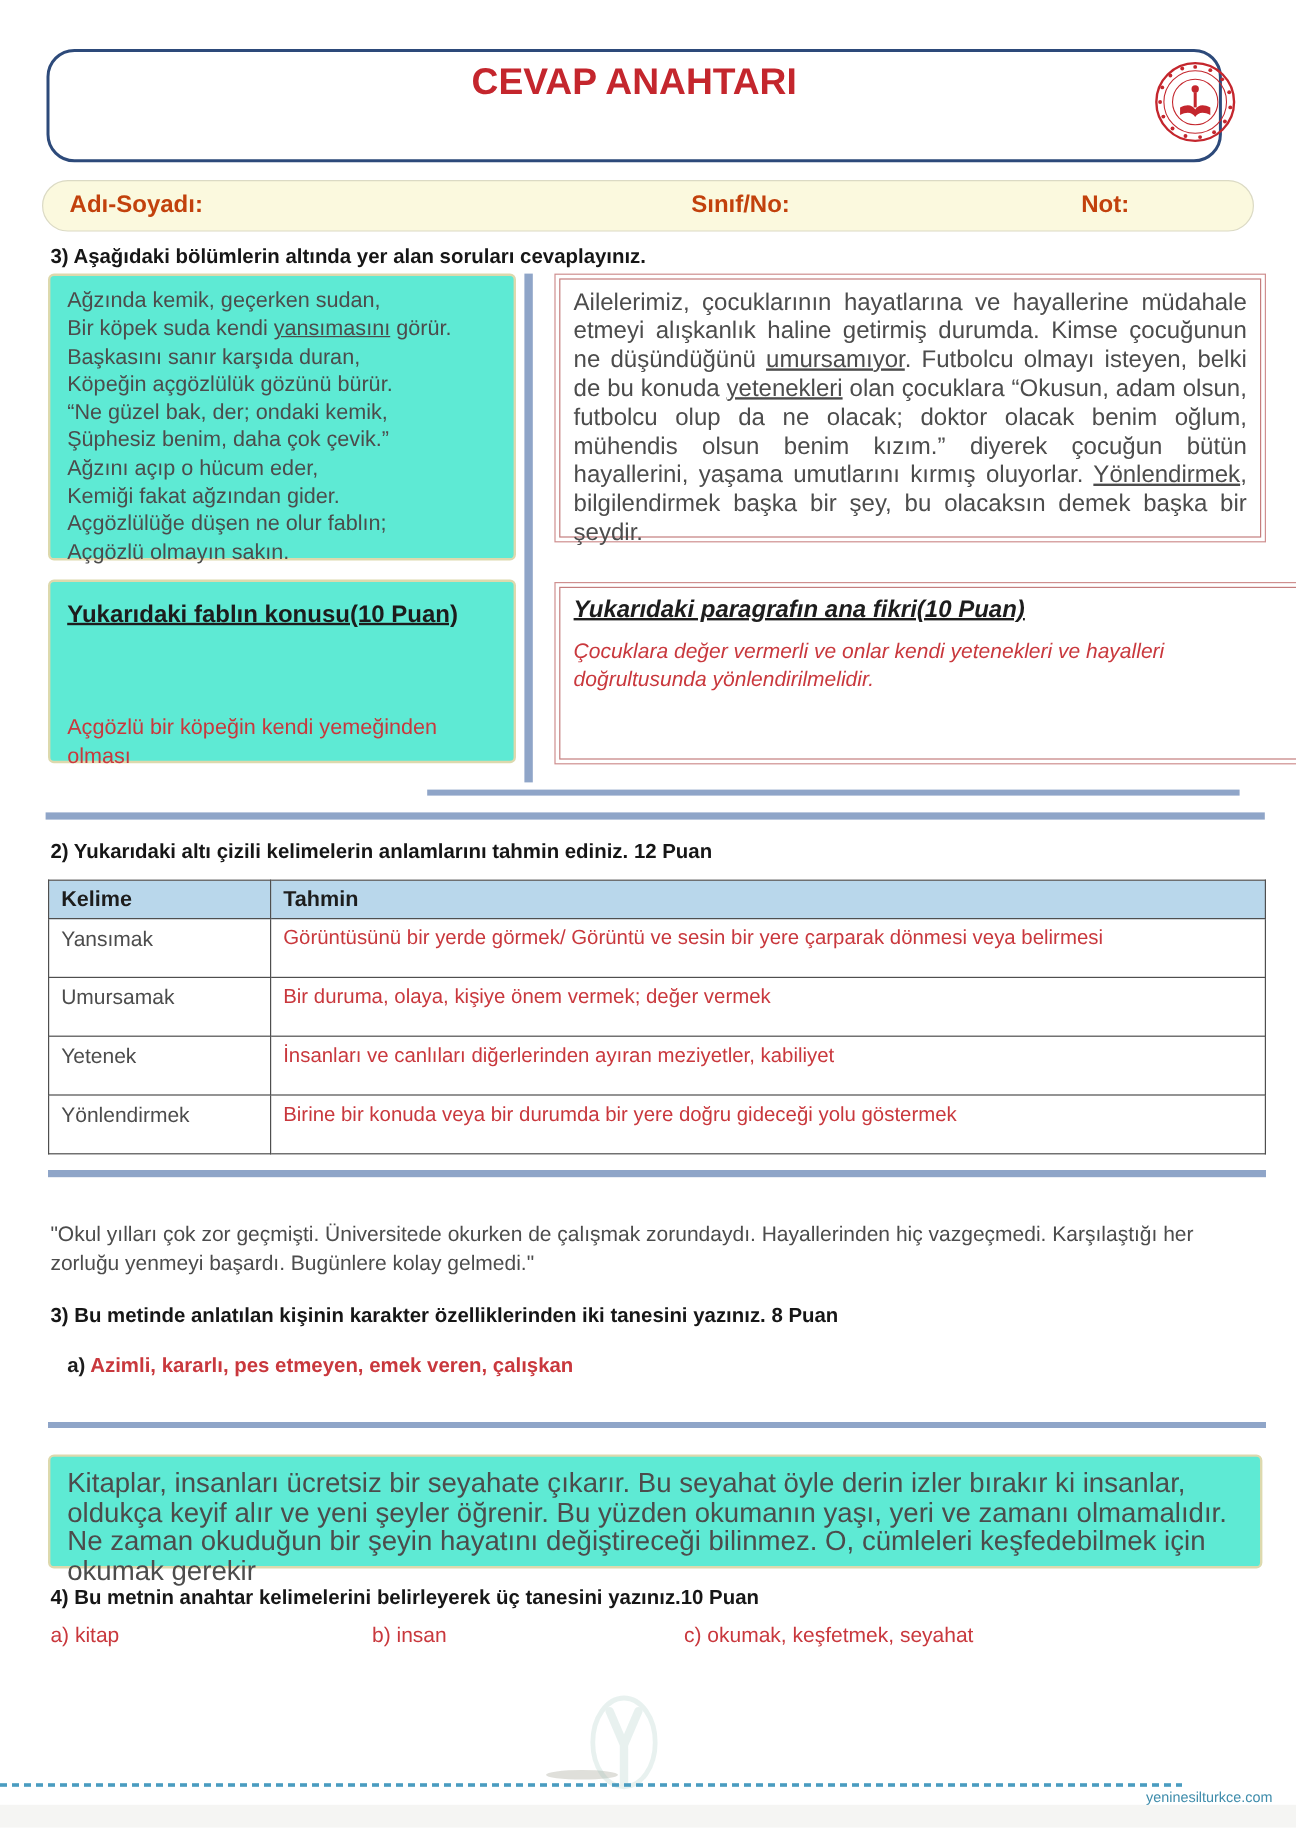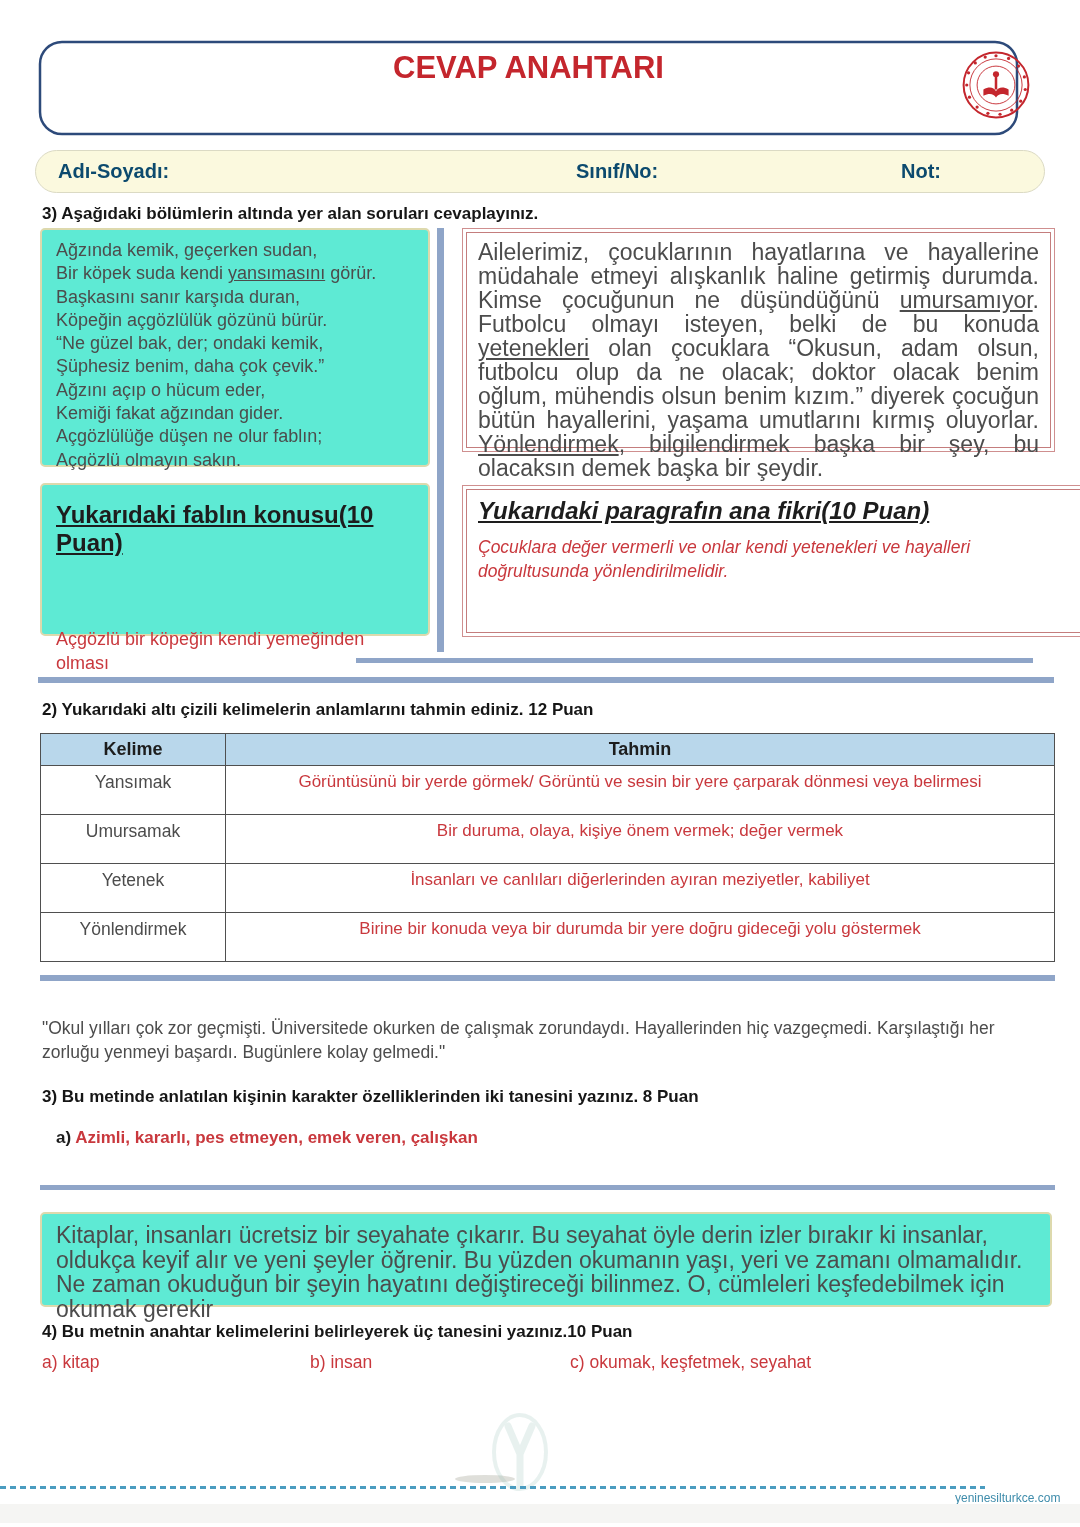--- a/index.html
+++ b/index.html
@@ -23,57 +23,57 @@
 
   
   .hdr-svg{position:absolute;left:0;top:0;}
   .page-title{position:absolute;left:62px;top:50px;width:933px;text-align:center;
     font-size:31px;font-weight:bold;color:var(--title-red);letter-spacing:0px;}
   .seal{position:absolute;left:960px;top:48px;}
 
   
   .namebar{position:absolute;left:35px;top:150px;width:1010px;height:43px;
     background:var(--namebar-bg);border:1px solid #dbdac4;border-radius:22px;}
-  .namebar span{position:absolute;top:9px;font-weight:bold;font-size:20px;color:#0c4a6e;}
+  .namebar span{position:absolute;top:9px;font-weight:bold;font-size:20px;color:#c2410c;}
   .nb-name{left:22px;} .nb-class{left:540px;} .nb-grade{left:865px;}
 
   .qheading{position:absolute;font-weight:bold;font-size:17px;color:#161616;}
 
   
   .wavybox{position:absolute;border:2px solid var(--wavy-border);border-radius:5px;background:#5eead4;}
   .poem-box{left:40px;top:228px;width:390px;height:239px;padding:9px 14px;}
   .pline{font-size:18px;color:#4c4c4c;line-height:23.3px;}
   .fable-box{left:40px;top:483px;width:390px;height:153px;padding:16px 14px;}
-  .box-title{font-size:24px;font-weight:bold;color:#1d1d1d;text-decoration:underline;}
+  .box-title{font-size:20px;font-weight:bold;color:#1d1d1d;text-decoration:underline;}
   .box-answer{font-size:18px;color:var(--answer-red);line-height:24px;}
   .fable-box .box-answer{margin-top:70px;}
 
   
   .vbar{position:absolute;left:437px;top:228px;width:7px;height:424px;background:var(--bar-blue);}
 
   
   .redbox{position:absolute;border:1.5px solid var(--redbox-border);padding:3px;background:#fff;}
   .redbox-inner{border:1px solid #c47d7d;width:100%;height:100%;padding:7px 11px;}
   .para-box{left:462px;top:228px;width:593px;height:224px;}
-  .para-text{font-size:23px;color:#4c4c4c;line-height:24px;text-align:justify;}
+  .para-text{font-size:20px;color:#4c4c4c;line-height:24px;text-align:justify;}
   .idea-box{left:462px;top:485px;width:632px;height:152px;font-style:italic;}
   .idea-box .box-answer{margin-top:10px;font-size:17.5px;}
 
   
   .bluebar{position:absolute;background:var(--bar-blue);}
   .barA{left:356px;top:658px;width:677px;height:5px;}
   .barB{left:38px;top:677px;width:1016px;height:6px;}
   .barC{left:40px;top:975px;width:1015px;height:6px;}
   .barD{left:40px;top:1185px;width:1015px;height:5px;}
 
   .h2{left:42px;top:700px;}
 
   
   .vocab-table{position:absolute;left:40px;top:733px;width:1015px;border-collapse:collapse;table-layout:fixed;}
-  .vocab-table th,.vocab-table td{border:1.5px solid #4f4f4f;text-align:center;}
+  .vocab-table th,.vocab-table td{border:1.5px solid #4f4f4f;text-align:left;}
   .vocab-table th{background:var(--table-header-bg);height:32px;font-size:18px;color:#1d1d1d;padding:2px 10px;}
   .vocab-table td{height:49px;vertical-align:top;padding:6px 10px;}
   .col-word{width:185px;}
   .td-word{font-size:17.5px;color:#4c4c4c;}
   .td-guess{font-size:17px;color:var(--answer-red);}
 
   .quote{position:absolute;left:42px;top:1016px;width:995px;font-size:17.5px;color:#4c4c4c;line-height:24px;}
   .h3{left:42px;top:1087px;}
   .ans3{position:absolute;left:56px;top:1128px;font-size:17px;font-weight:bold;}
   .ans3 .prefix{color:#1d1d1d;}

